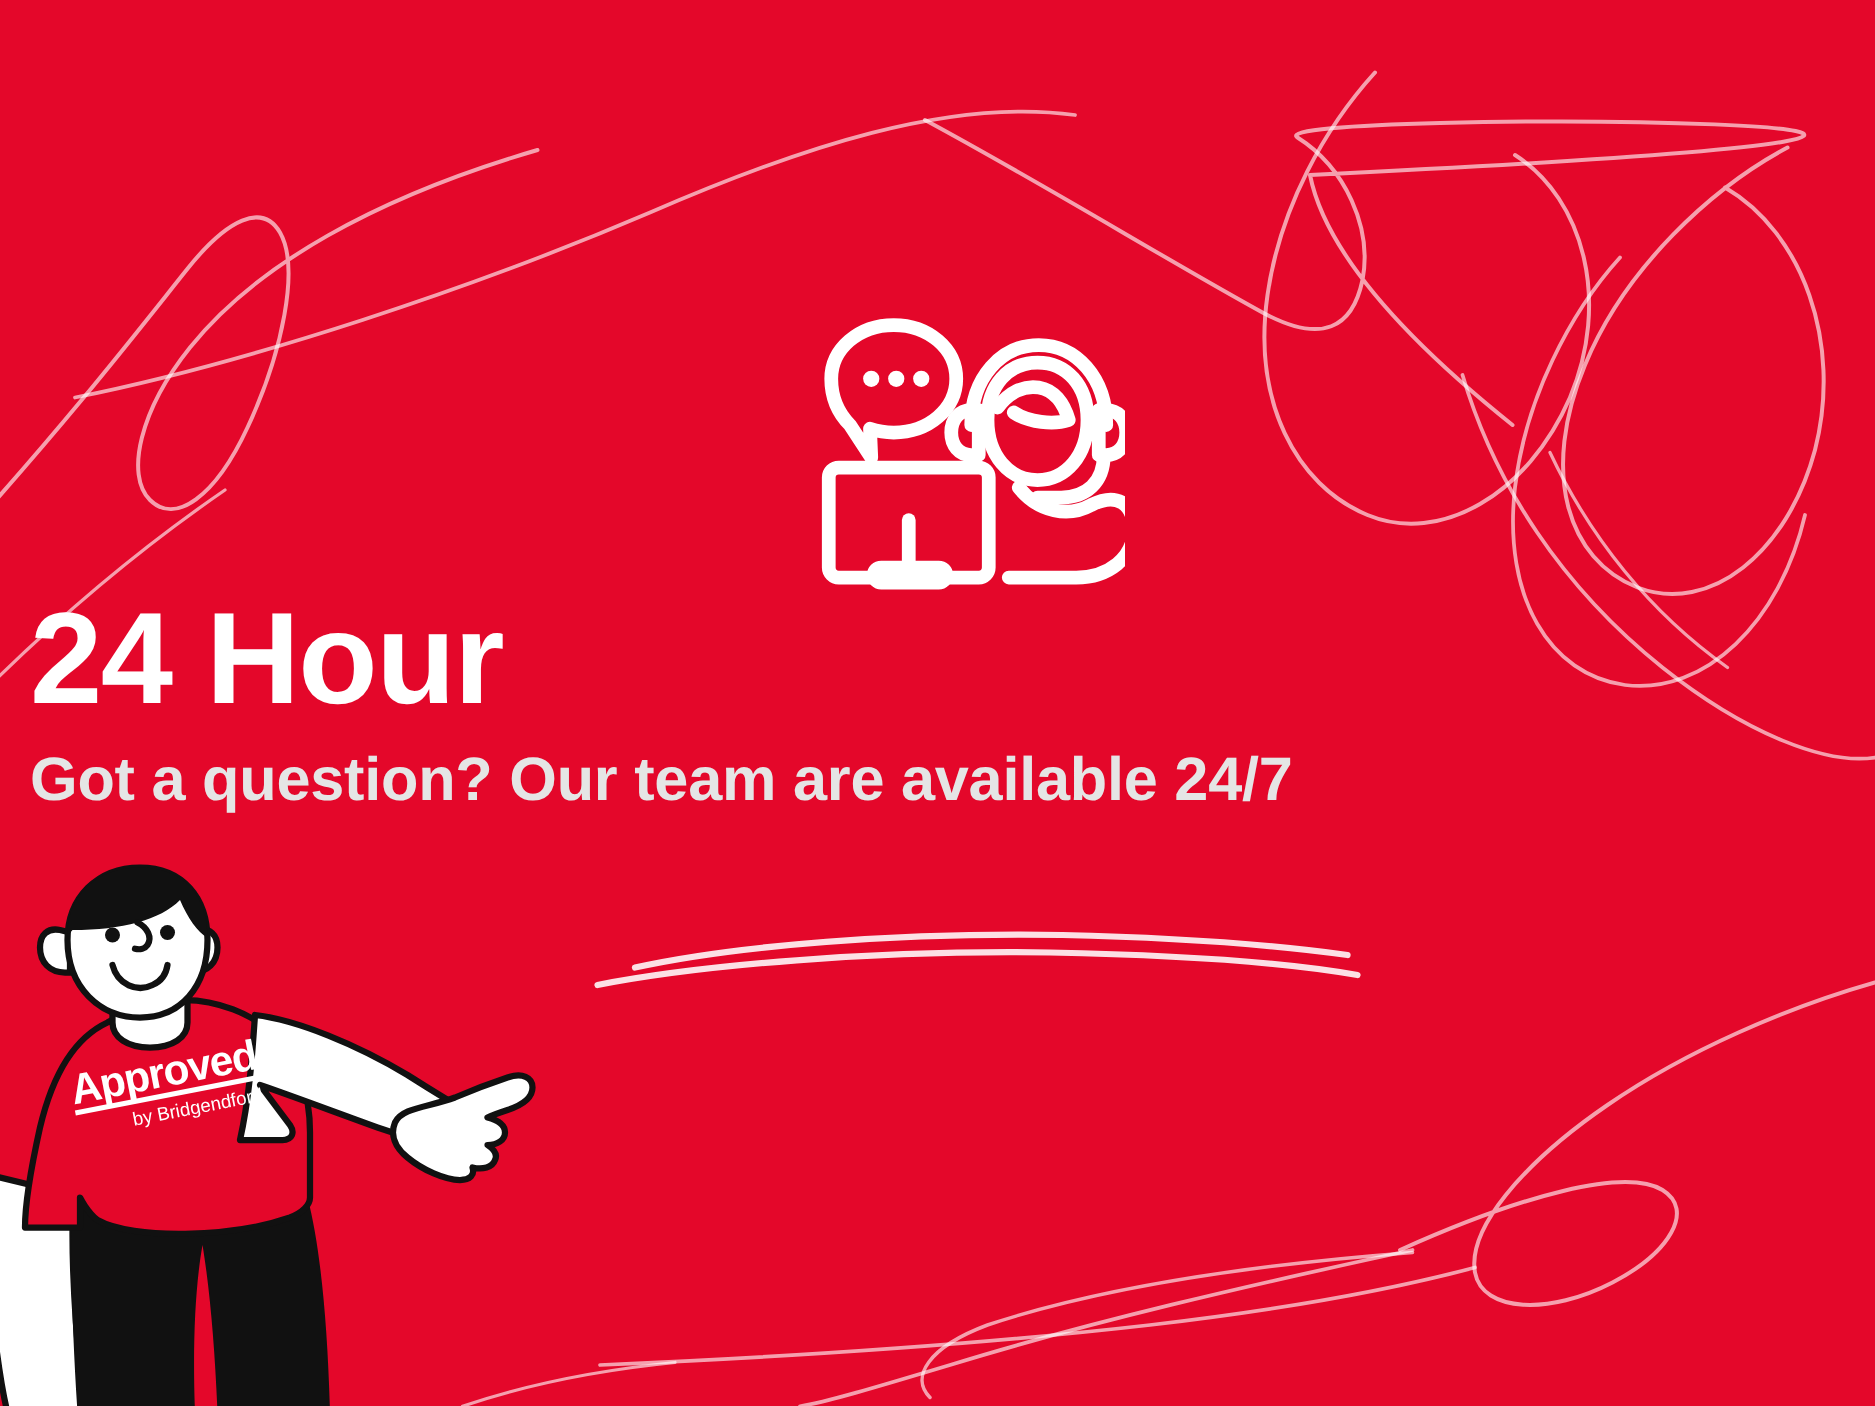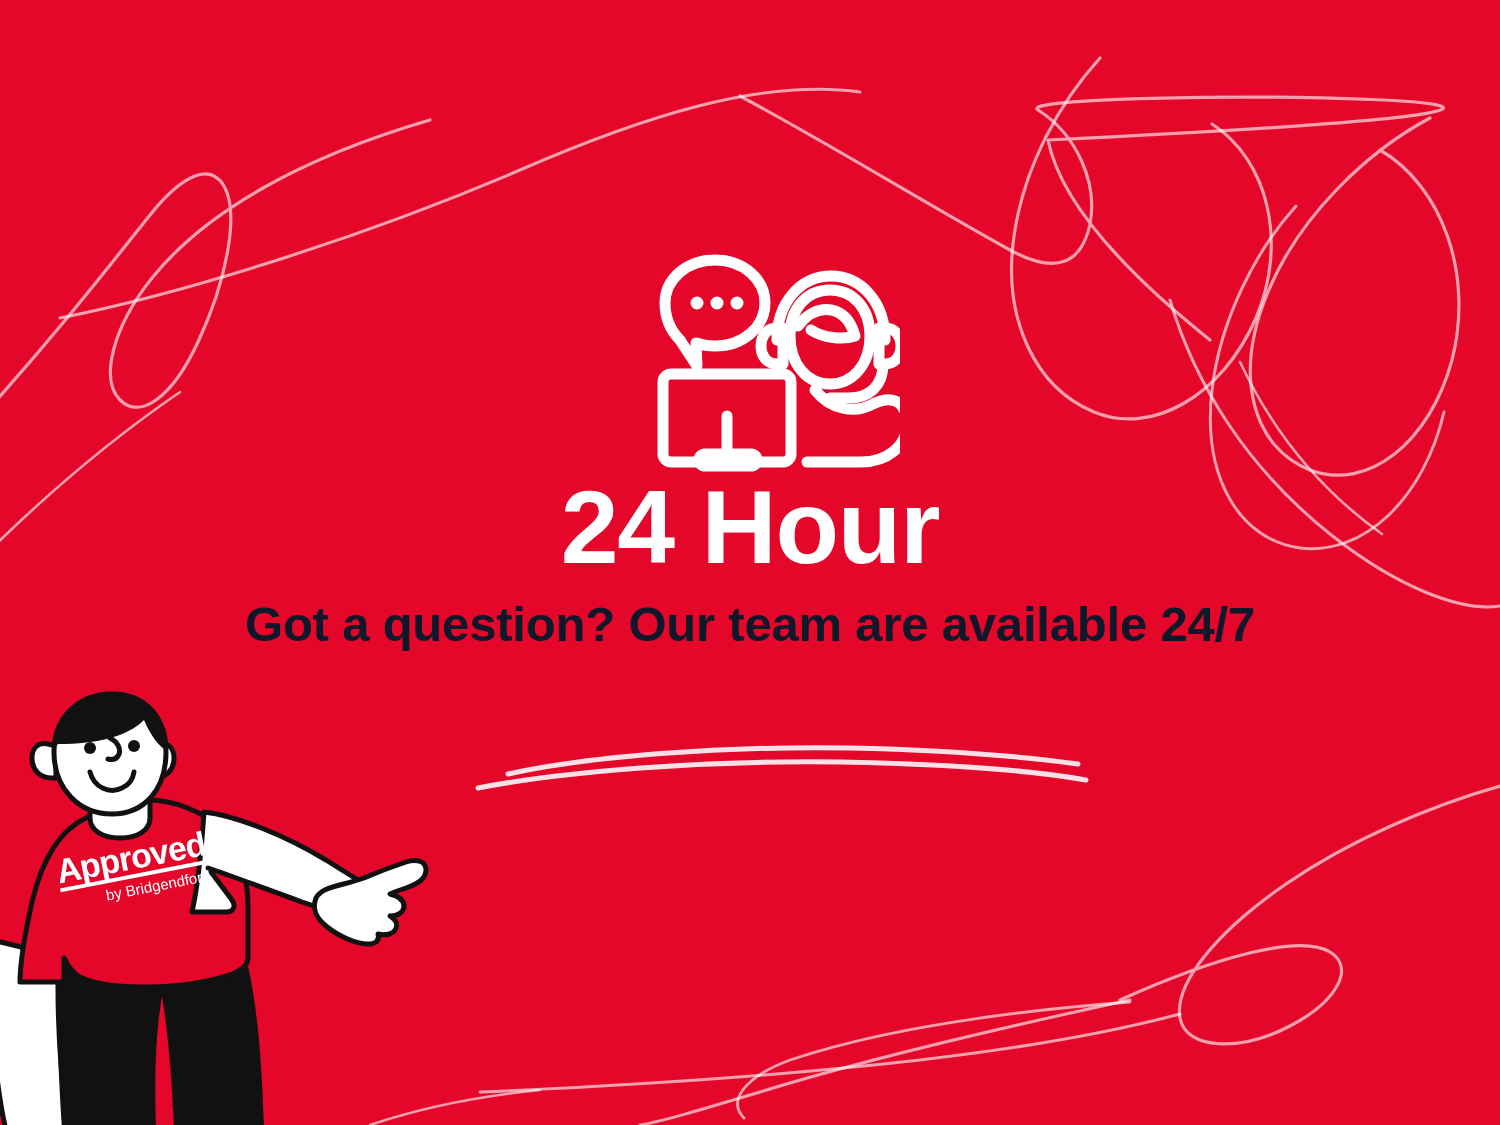--- a/index.html
+++ b/index.html
@@ -49,37 +49,36 @@
     stroke-linejoin: round;
   }
   #support-icon .dot { fill: #ffffff; stroke: none; }
 
   
   #headline-block {
     position: absolute;
     left: 0;
     right: 0;
     top: 478px;
-    text-align: center;
     padding: 0 24px;
     box-sizing: border-box;
   }
   .headline-line {
     color: #ffffff;
     font-family: "Liberation Sans", sans-serif;
     font-weight: 700;
     letter-spacing: -0.012em;
     line-height: 0.955;
     white-space: nowrap;
     text-rendering: optimizeLegibility;
   }
   #headline-line-1 { font-size: 104px; }
   #headline-line-2 { font-size: 118px; margin-top: 2px; }
   #subheadline {
-    color: #0f172a;
+    color: #e5e5e5;
     font-family: "Liberation Sans", sans-serif;
     font-weight: 700;
     font-size: 49px;
     letter-spacing: -0.004em;
     line-height: 1.05;
     margin-top: 22px;
     white-space: nowrap;
   }
 
   

